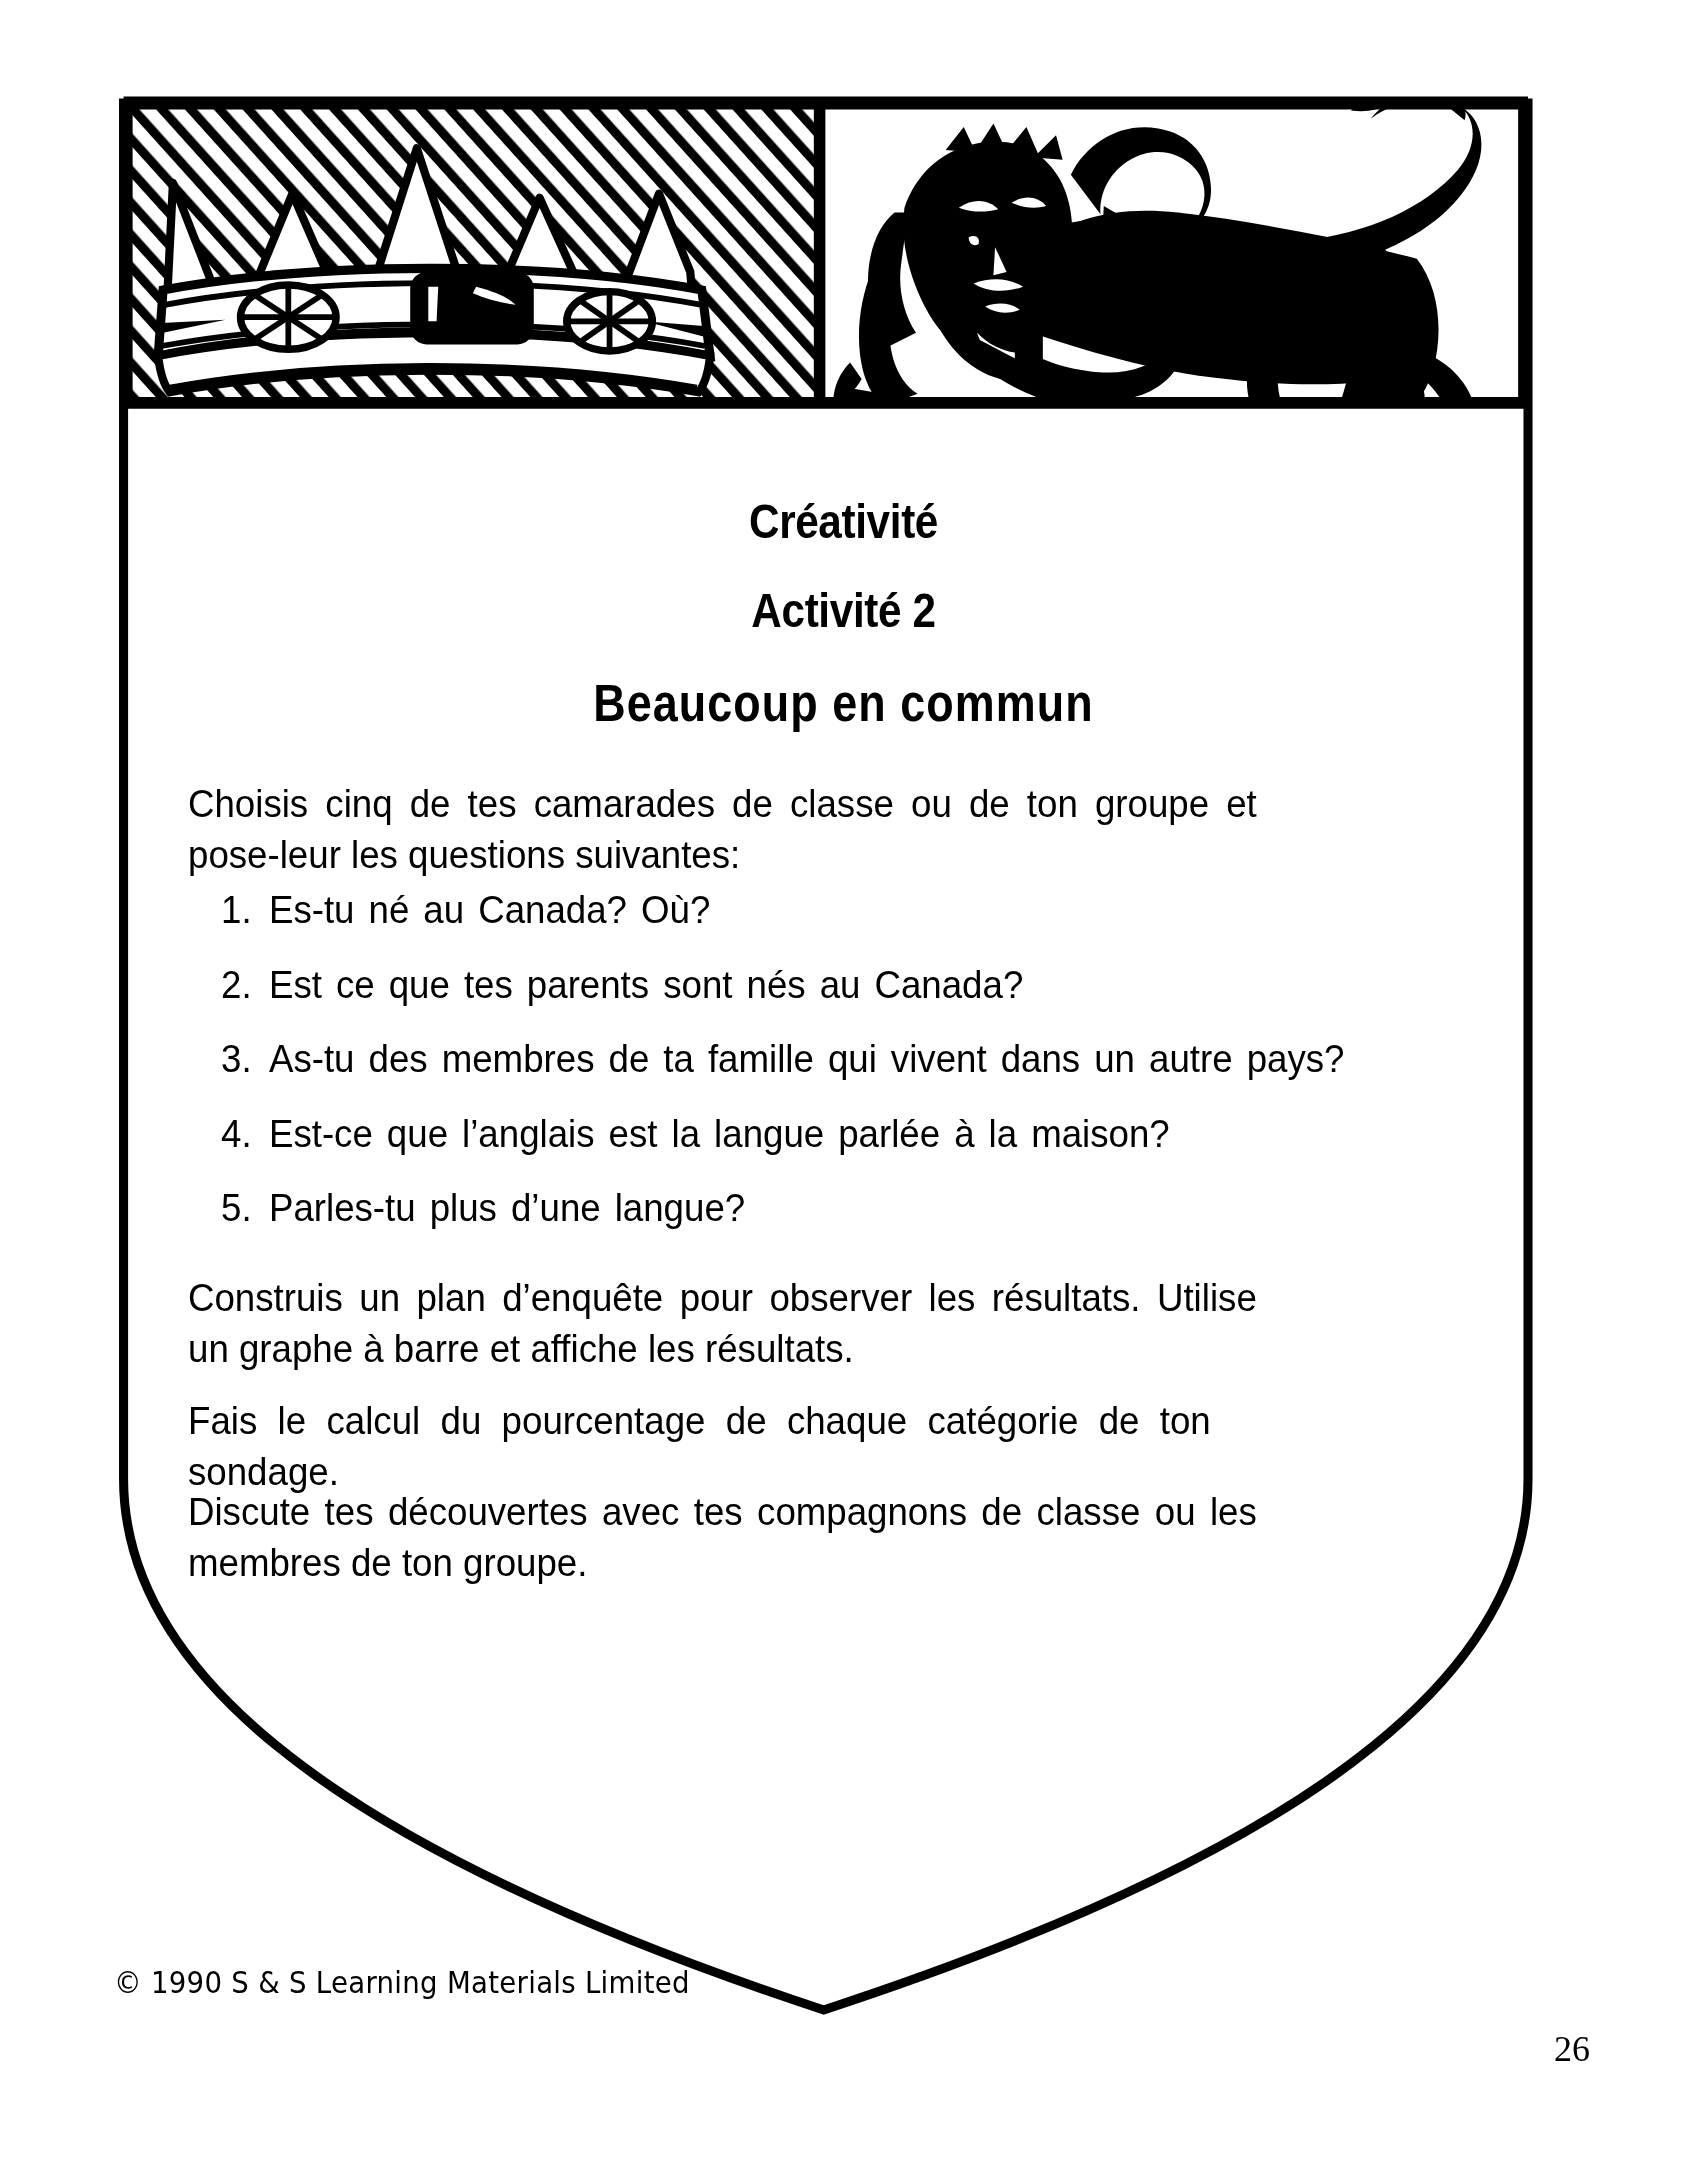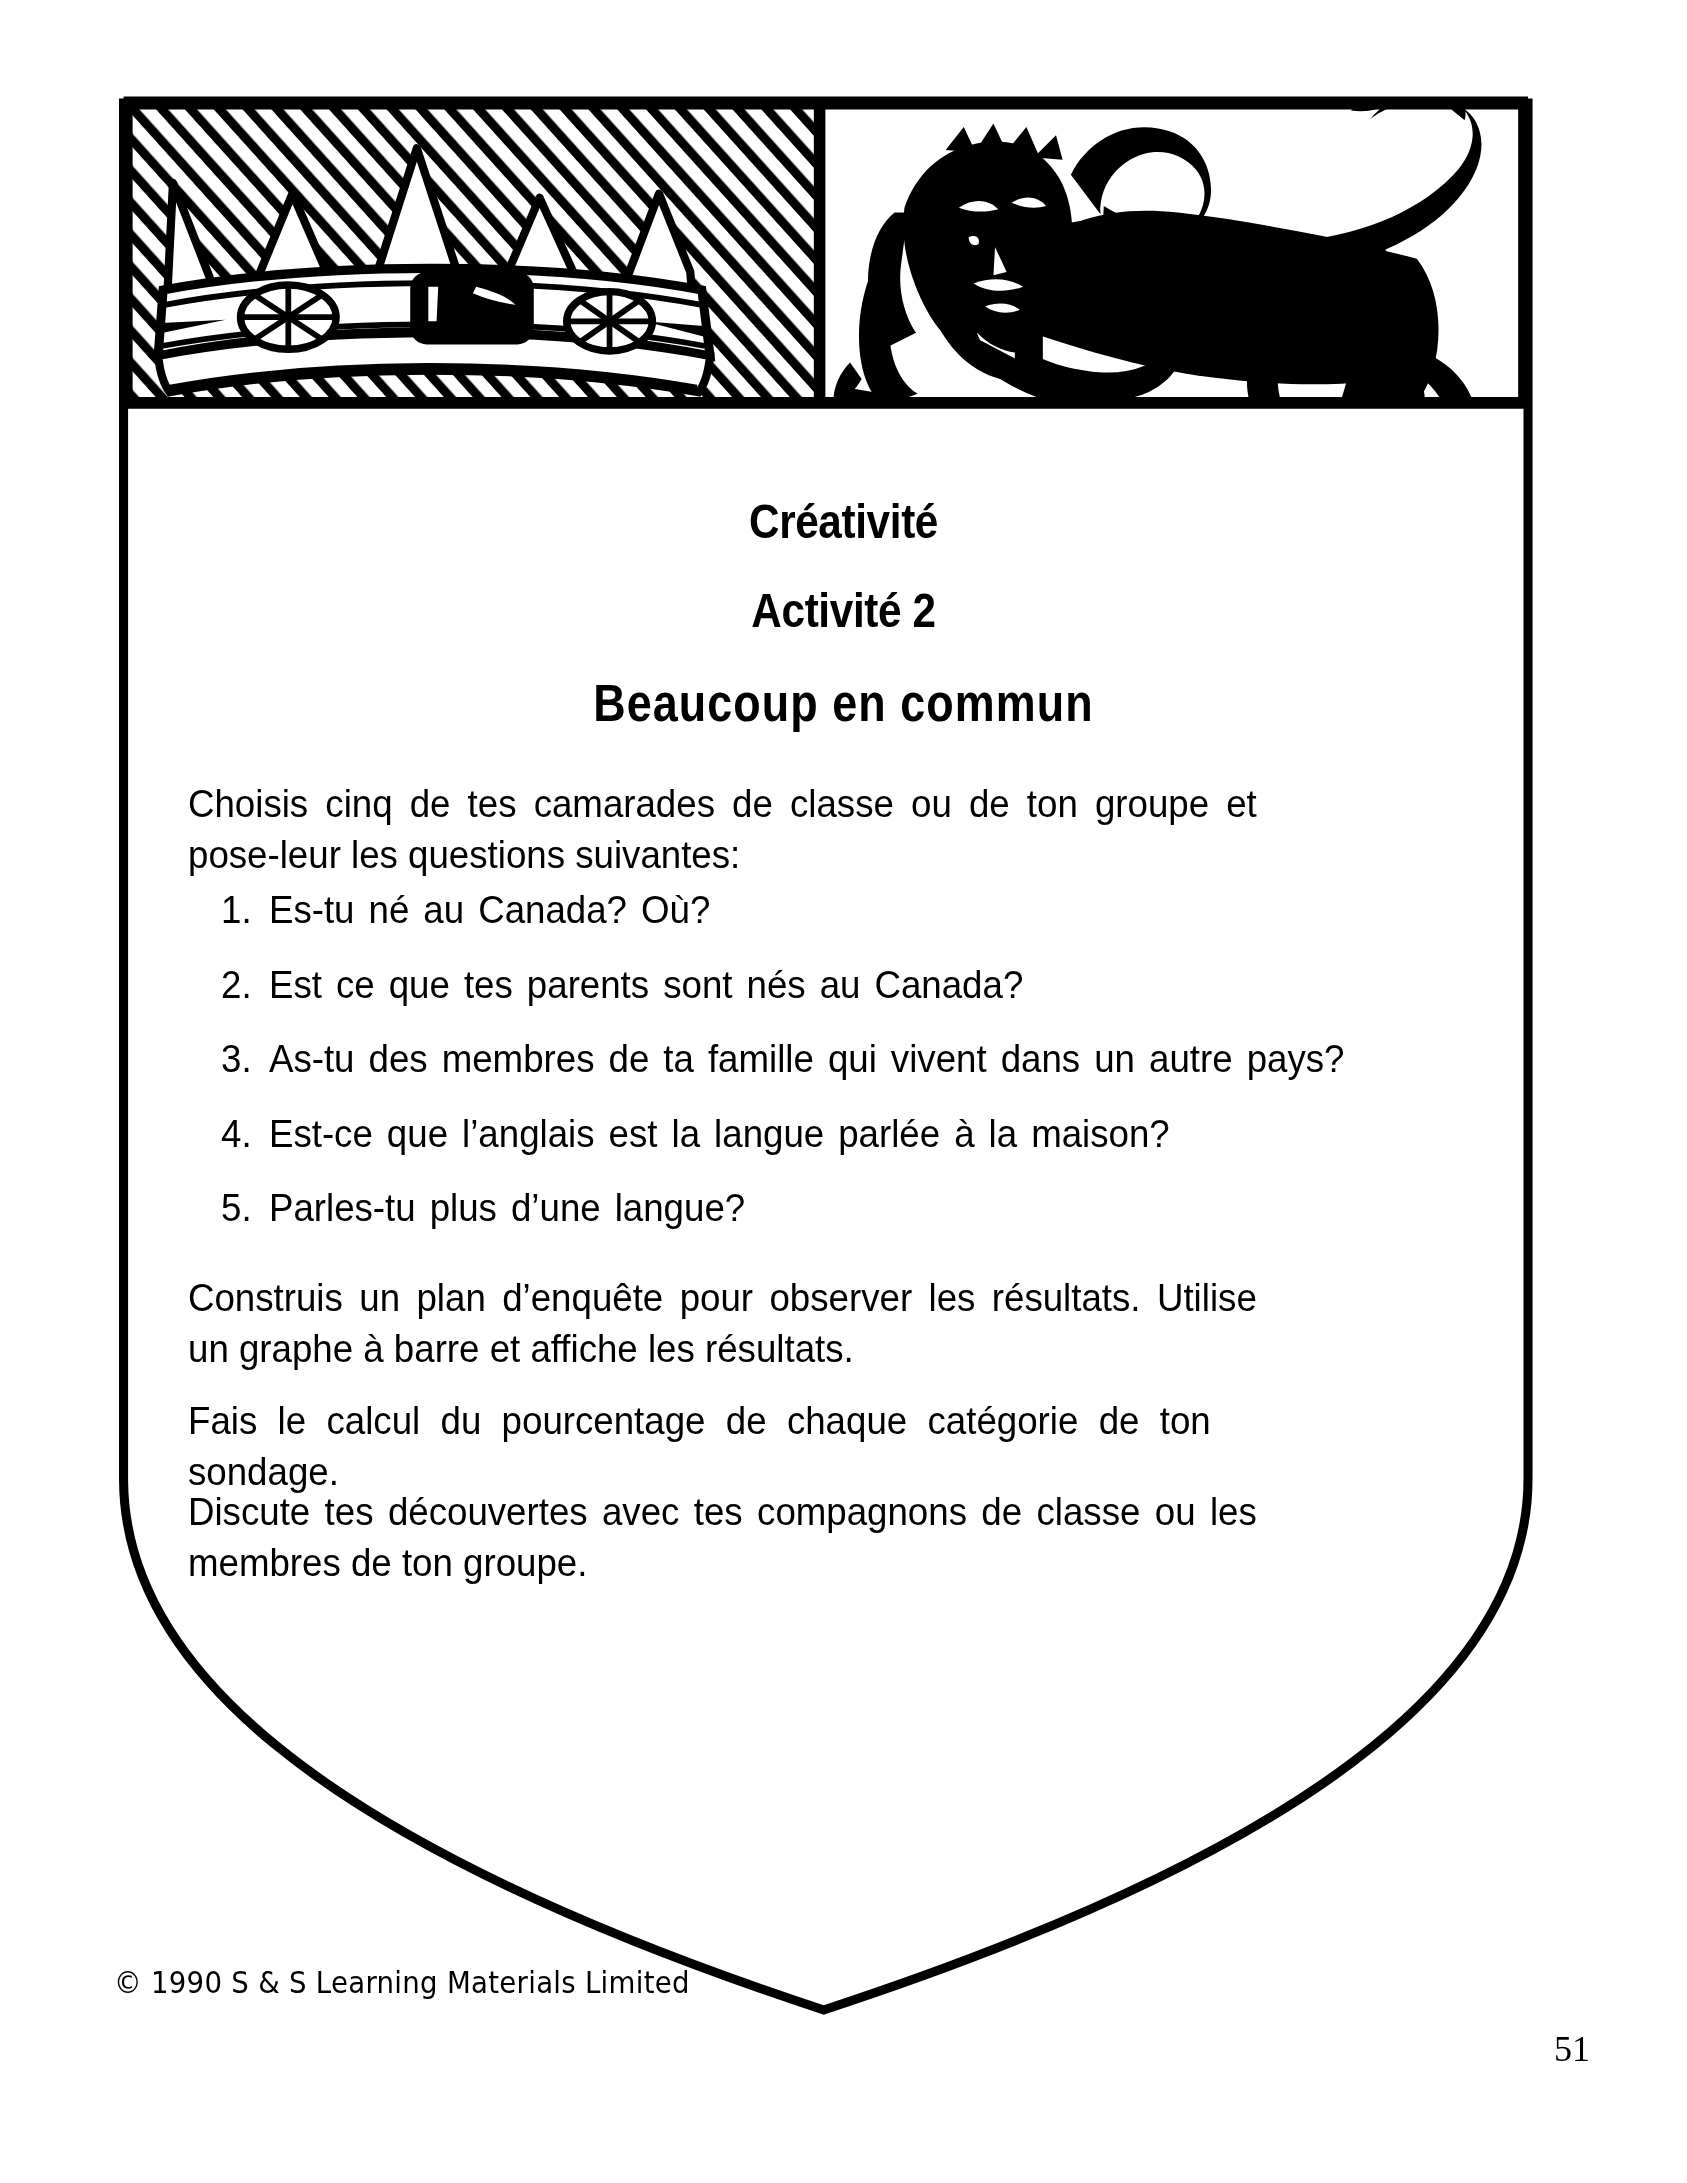--- a/index.html
+++ b/index.html
@@ -393,17 +393,17 @@
 
     <div class="body-block" id="p-percent">
       <p>Fais le calcul du pourcentage de chaque catégorie de ton sondage.</p>
     </div>
 
     <div class="body-block" id="p-discuss">
       <p>Discute tes découvertes avec tes compagnons de classe ou les membres de ton groupe.</p>
     </div>
 
     <div id="copyright">© 1990 S &amp; S Learning Materials Limited</div>
-    <div id="page-number">51</div>
+    <div id="page-number">26</div>
 
   </div>
 </div>
 
 
 </body></html>

